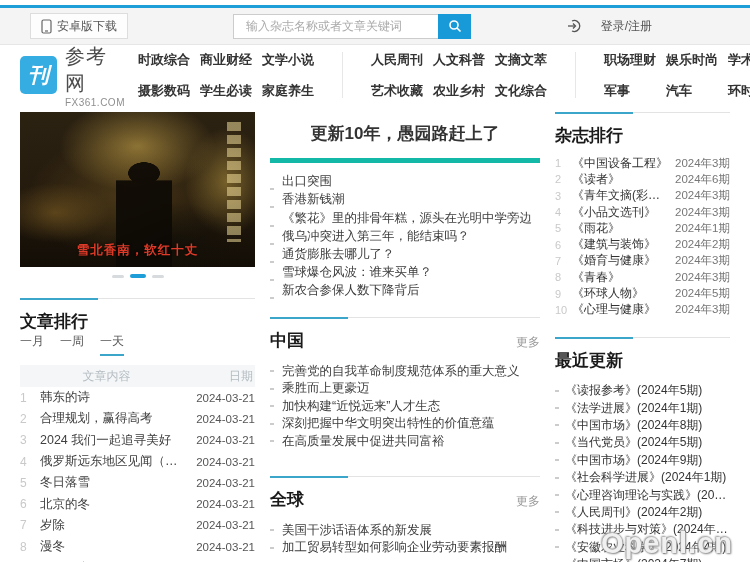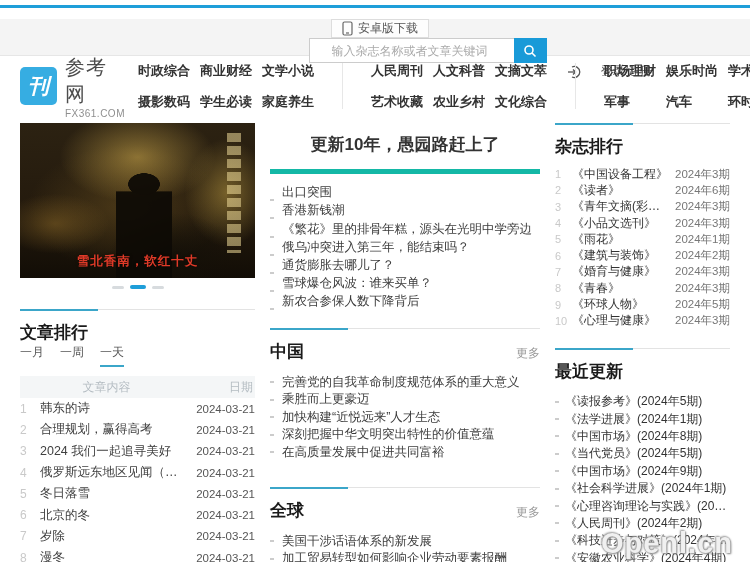--- a/index.html
+++ b/index.html
@@ -4,27 +4,27 @@
 <style>
   * { margin:0; padding:0; box-sizing:border-box; }
   html,body { width:750px; height:562px; overflow:hidden; background:#fff;
     font-family:"Liberation Sans","DejaVu Sans",sans-serif; }
   a { text-decoration:none; color:inherit; cursor:pointer; }
 
   .blue-line { height:3px; background:#1e9ed9; margin-top:5px; }
 
   
   .utilbar { height:37px; background:#f4f4f4; border-bottom:1px solid #e6e6e6; }
-  .util-inner { width:710px; margin:11px auto; height:100%; display:flex; align-items:center;flex-direction:column; }
+  .util-inner { width:710px; margin:0 auto; height:100%; display:flex; align-items:center; }
   .android-btn { display:flex; align-items:center; gap:5px; background:#fdfdfd; border:1px solid #ddd;
     height:26px; padding:0 10px; font-size:12px; color:#555; margin-left:10px; cursor:pointer;
     font-family:inherit; }
   .searchbox { display:flex; margin-left:105px; }
   .searchbox input { width:205px; height:25px; border:1px solid #ccc; border-right:none; background:#fff;
-    font-size:12px; padding:0 22px; color:#333; outline:none; }
+    font-size:12px; padding:0 12px; color:#333; outline:none; }
   .searchbox input::placeholder { color:#aaa; }
   .search-btn { width:33px; height:25px; background:#199ad8; border:none; cursor:pointer;
     display:flex; align-items:center; justify-content:center; }
   .login { display:flex; align-items:center; gap:20px; font-size:12px; color:#555;
     margin-left:auto; margin-right:78px; cursor:pointer; }
 
   
   .header { width:710px; margin:0 auto; height:60px; display:flex; align-items:center; }
   .logo { display:flex; align-items:center; gap:8px; width:128px; }
   .logo-sq { width:38px; height:38px; background:#36ade2; border-radius:5px; display:flex;

